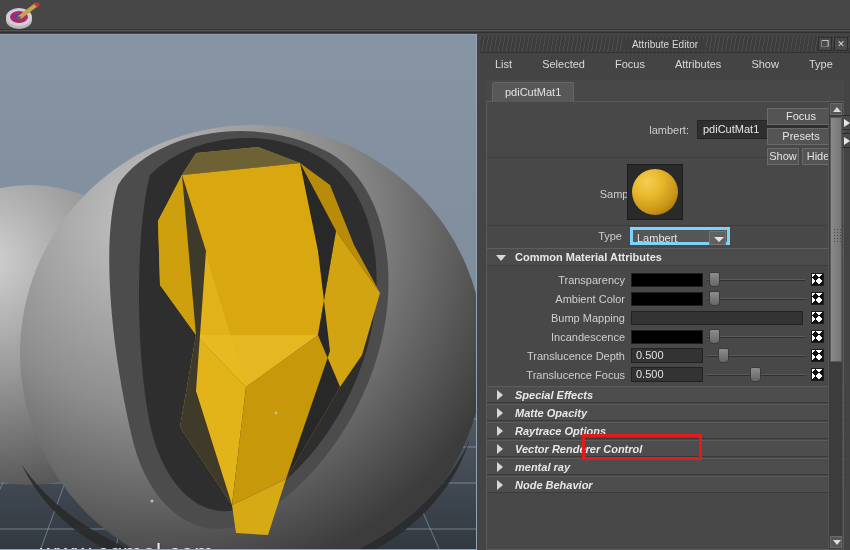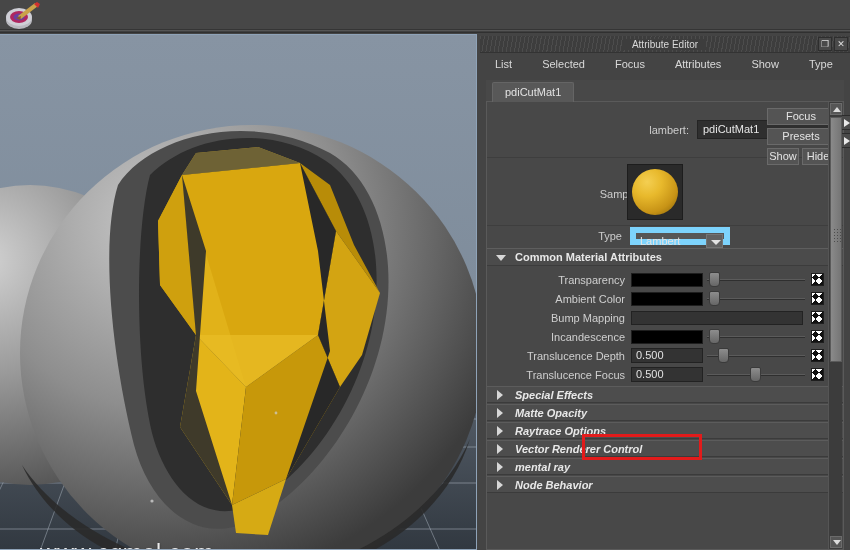--- a/index.html
+++ b/index.html
@@ -139,21 +139,21 @@
   }
 
   
   .type-row { position: relative; height: 22px; margin-top: 0; }
   .type-label {
     position: absolute; left: 60px; top: 4px; width: 75px;
     text-align: right; font-size: 11px; color: #cccccc;
   }
   .type-combo {
     position: absolute; left: 143px; top: 1px; width: 100px; height: 18px;
-    background: #565656; border: 6px solid #7dd3fc;
+    background: #565656; border: 3px solid #7dd3fc;
     font-size: 11px; color: #e4e4e4; padding: 2px 4px;
   }
   .combo-arrow {
     position: absolute; right: 1px; top: 1px; width: 17px; height: 14px;
     background: #616161; border: 1px solid #747474;
   }
   .combo-arrow::after {
     content: ""; position: absolute; left: 4px; top: 5px;
     border-top: 5px solid #e2e2e2;
     border-left: 5px solid transparent; border-right: 5px solid transparent;

